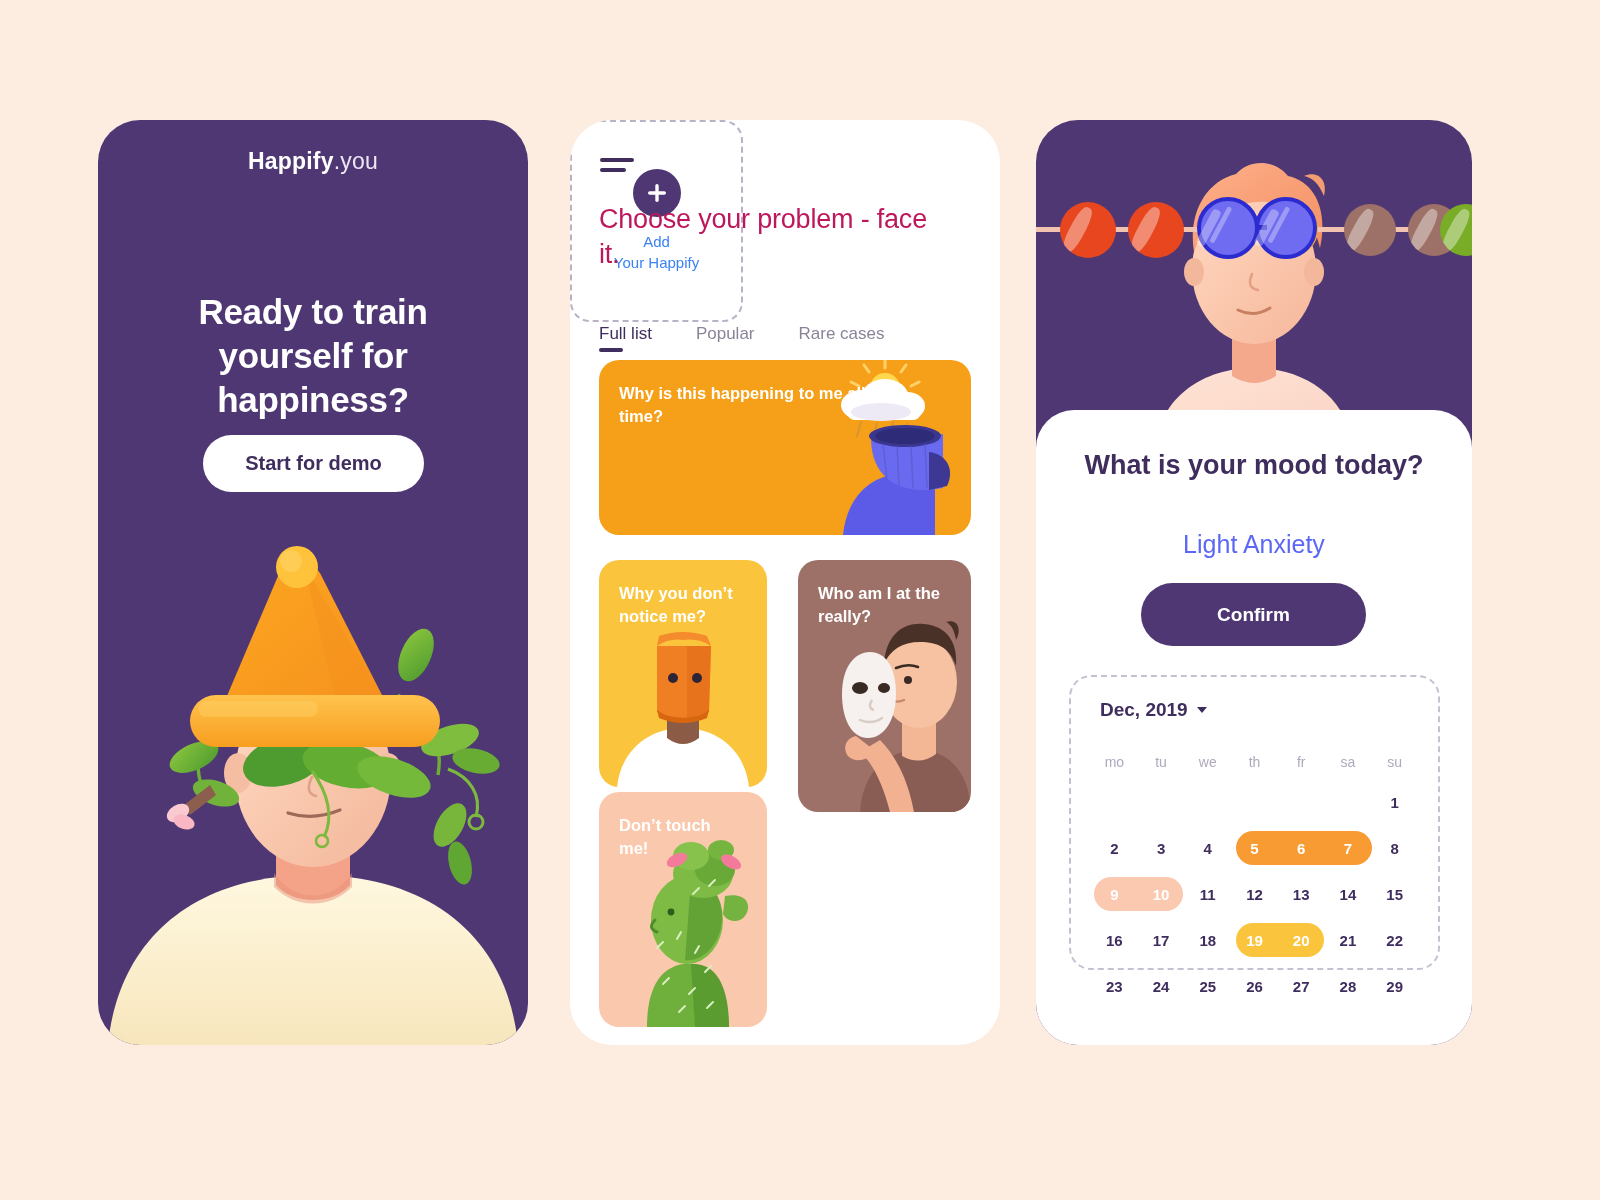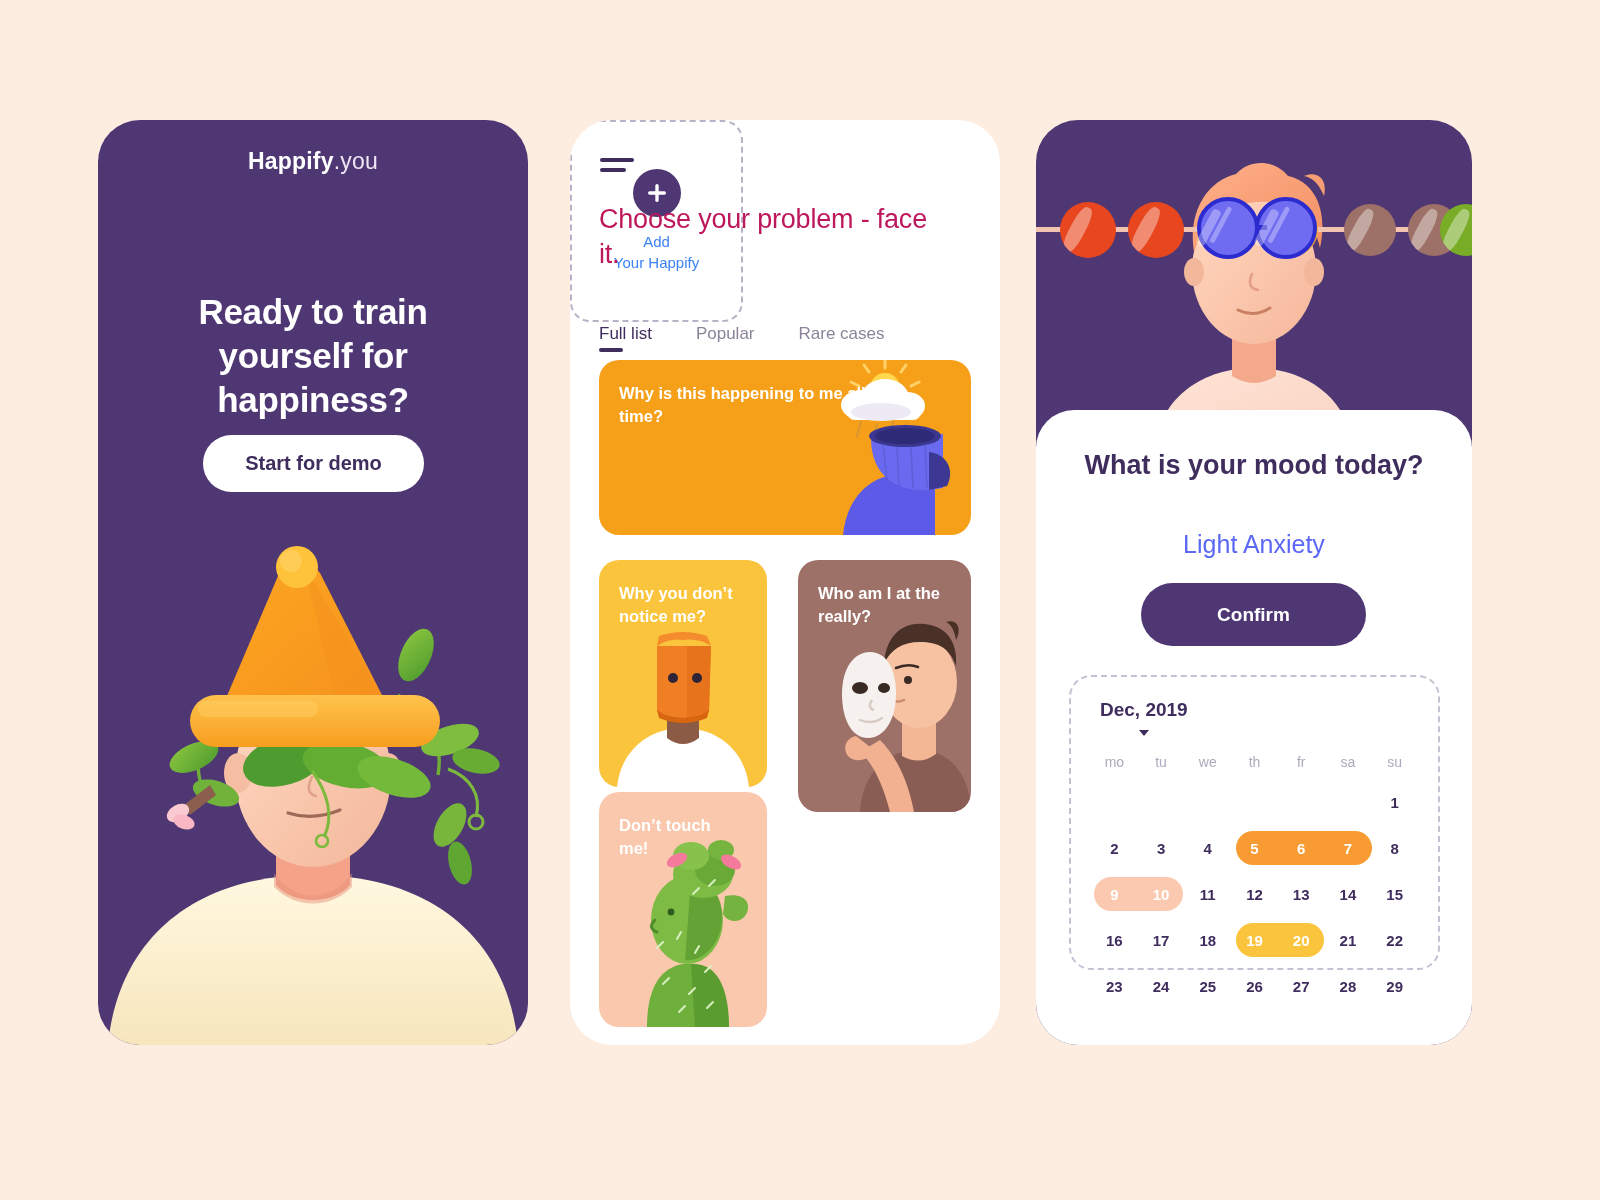--- a/index.html
+++ b/index.html
@@ -130,21 +130,21 @@
     font-family:"Liberation Sans", sans-serif;
     display:flex; align-items:center; justify-content:center;
   }
 
   .cal {
     position:absolute; top:265px; left:33px; width:371px; height:295px;
     border:2px dashed #C6C0D2; border-radius:22px; background:#FFFFFF;
   }
   .cal-head {
     position:absolute; top:22px; left:29px;
-    display:flex; align-items:center; gap:9px; cursor:pointer;flex-direction:column;
+    display:flex; align-items:center; gap:9px; cursor:pointer;
   }
   .cal-month { color:#3F2D5E; font-size:19px; font-weight:700; }
   .caret { width:0;height:0;border-left:5px solid transparent;border-right:5px solid transparent;border-top:6px solid #3F2D5E; }
 
   .cal-grid { position:absolute; top:68px; left:20px; right:20px; }
   .cal-row { display:grid; grid-template-columns:repeat(7,1fr); height:46px; position:relative; }
   .cal-dow { display:flex;align-items:center;justify-content:center; color:#AFA9BC; font-size:14px; height:34px; }
   .cal-cell {
     display:flex; align-items:center; justify-content:center;
     color:#3F2D5E; font-size:15px; font-weight:700; position:relative; z-index:2;

